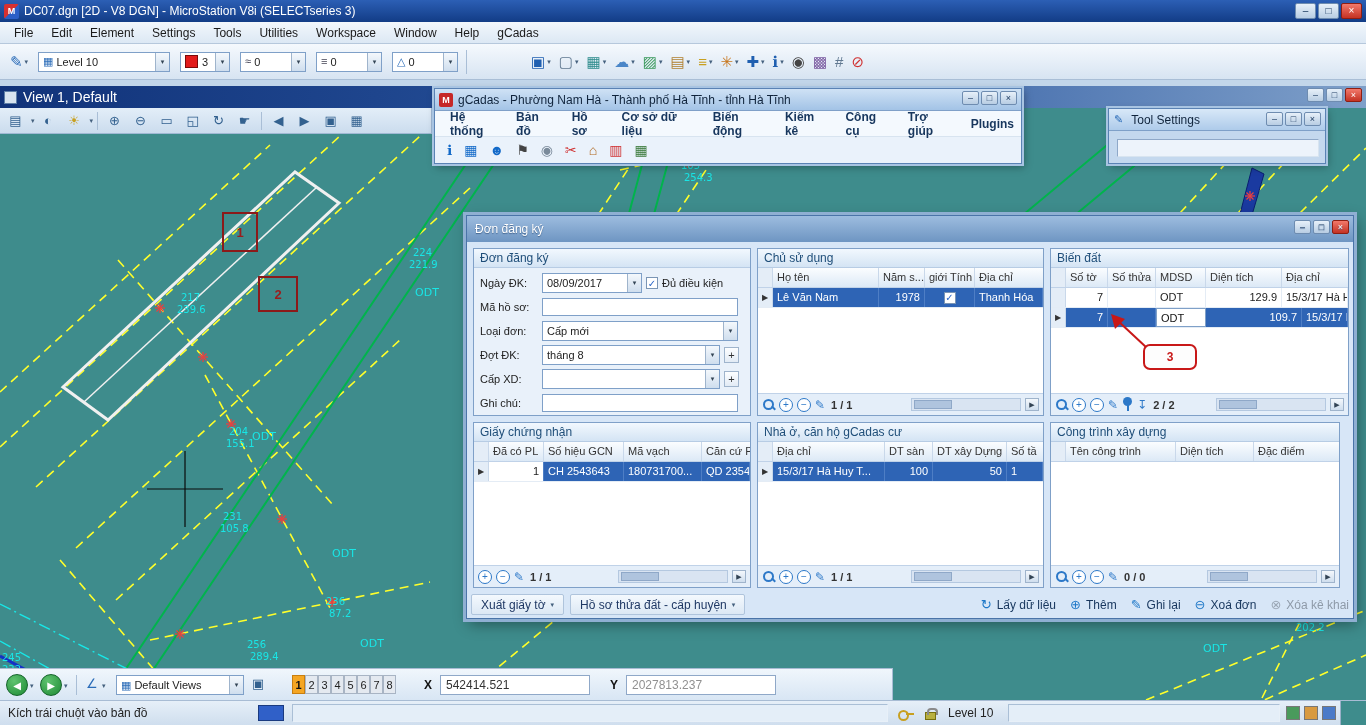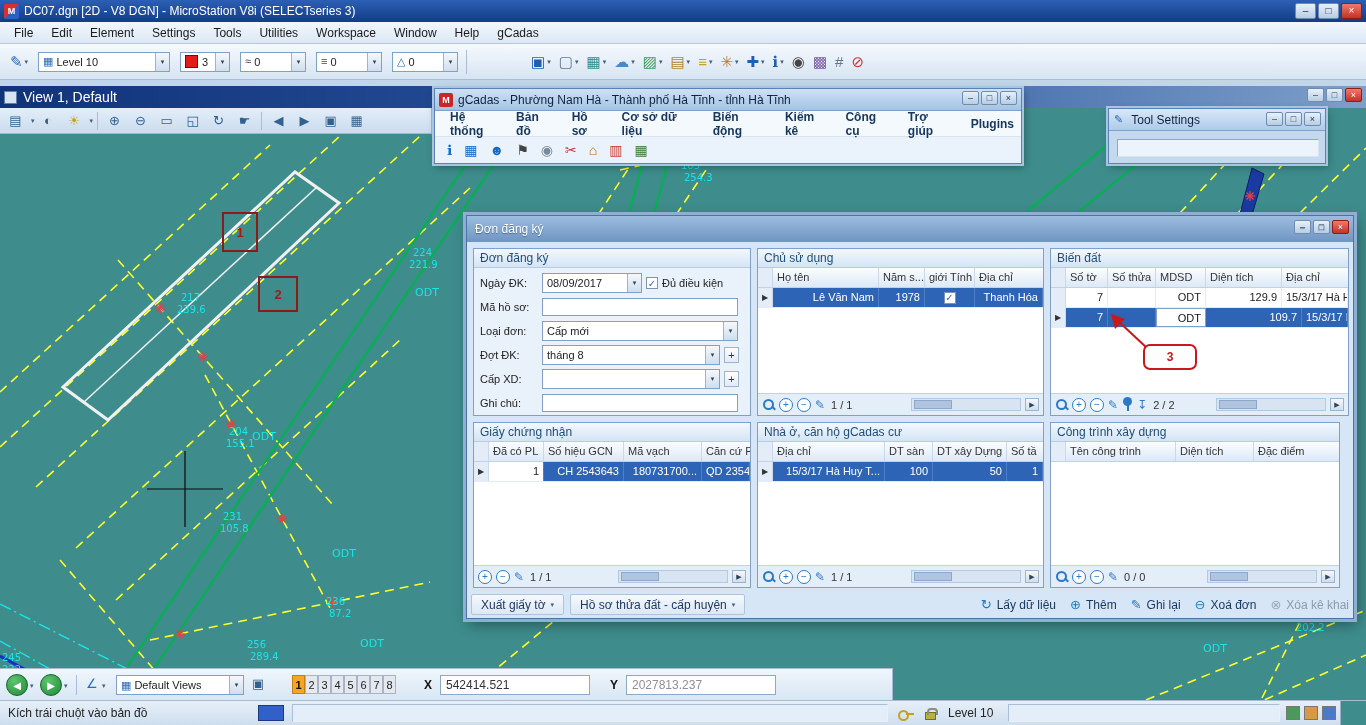--- a/index.html
+++ b/index.html
@@ -99,29 +99,29 @@
          align-items:center; justify-content:center; font-size:10px; color:#2B66C8; flex:0 0 auto; }
   
   .thead { display:flex; height:20px; background:linear-gradient(#FBFDFF,#DCE9F6); border-bottom:1px solid #C0D2E8;
            font-size:11px; color:#333; flex:0 0 auto; }
   .th { padding:3px 4px 0; border-right:1px solid #C9D8EA; overflow:hidden; white-space:nowrap; }
   .thf { flex:1; border-right:none; }
   .ind { width:15px; flex:0 0 auto; background:#E4EDF7; border-right:1px solid #C9D8EA;
          display:flex; align-items:center; justify-content:center; }
   .indarrow { font-size:8px; color:#333; }
   .trow { display:flex; height:20px; border-bottom:1px solid #E4ECF5; font-size:11px; flex:0 0 auto; }
-  .td { padding:3px 4px 0; border-right:1px solid #E4ECF5; overflow:hidden; white-space:nowrap;text-align:right; }
+  .td { padding:3px 4px 0; border-right:1px solid #E4ECF5; overflow:hidden; white-space:nowrap; }
   .td.num { text-align:right; }
   .td.ctr { display:flex; align-items:center; justify-content:center; padding-top:0; }
   .trow.sel .td { background:#2E64B5; color:#fff; border-right-color:#4E7EC5; }
   .trow.sel .td.plain { background:#fff; color:#222; }
   .trow.sel .td.edtcell { background:#fff; color:#111; border:1px solid #7FA0C8; }
   .pfoot { margin-top:auto; height:22px; background:#E4EEF9; border-top:1px solid #C0D2E8;
            display:flex; align-items:center; gap:4px; padding:0 4px; font-size:11px; flex:0 0 auto; }
-  .pager { color:#333; margin:0 2px; }
+  .pager { color:#333; margin:0 2px;font-weight:bold; }
   .cbtn { width:14px; height:14px; border-radius:50%; border:1px solid #2C78C8; color:#2C78C8; background:#fff;
           display:inline-flex; align-items:center; justify-content:center; font-size:10px; line-height:1; flex:0 0 auto; }
   .pencil { color:#2C78C8; font-size:12px; line-height:1; }
   .mag { width:13px; height:13px; position:relative; flex:0 0 auto; }
   .mag::before { content:""; position:absolute; left:1px; top:1px; width:7px; height:7px; border:2px solid #2C78C8; border-radius:50%; }
   .mag::after { content:""; position:absolute; left:9px; top:9px; width:5px; height:2px; background:#2C78C8; transform:rotate(45deg); }
   .pin { width:11px; height:15px; position:relative; display:inline-block; flex:0 0 auto; }
   .pin::before { content:""; position:absolute; left:1px; top:0; width:9px; height:9px; border-radius:50%; background:#2C78C8; }
   .pin::after { content:""; position:absolute; left:5px; top:8px; border-left:2px solid #2C78C8; height:6px; }
   .impico { color:#2C78C8; font-size:12px; line-height:1; }

